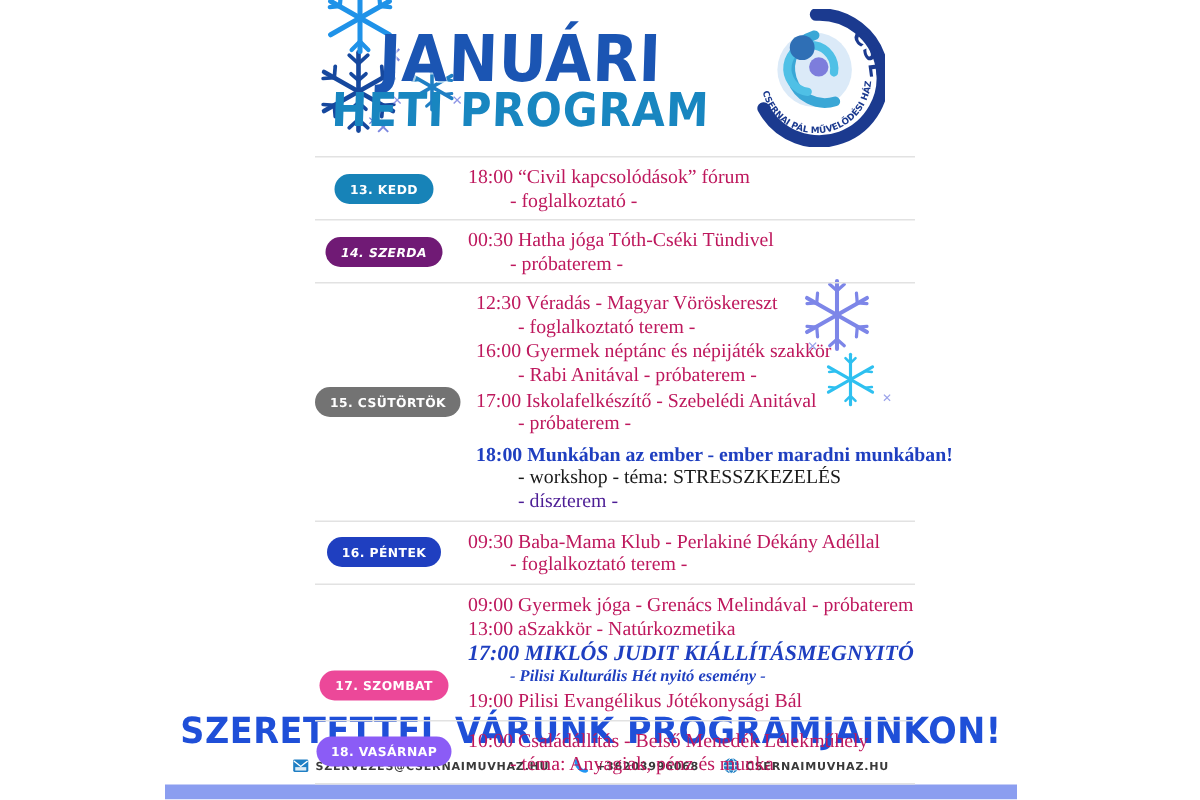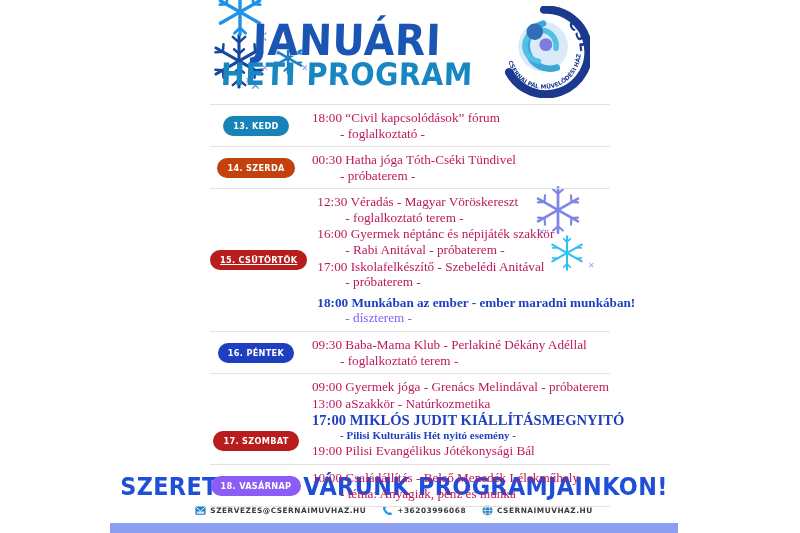--- a/index.html
+++ b/index.html
@@ -125,20 +125,21 @@
   .event .sub {
     display: block;
     padding-left: 28px;
   }
   .event.highlight {
     color: #1f3fc0;
     font-weight: bold;
   }
   .event.highlight.big {
     font-size: 14.6px;
+    font-style: italic;
   }
 
   
   .footer {
     position: absolute;
     left: 0;
     right: 12px;
     bottom: 0;
     text-align: center;
   }
@@ -330,75 +331,76 @@
         <div class="event">
           <span>18:00</span>
           <span>“Civil kapcsolódások” fórum</span>
           <span class="sub">- foglalkoztató -</span>
         </div>
       </div>
     </div>
 
     <div class="day-row">
       <div class="pill-cell">
-        <span class="pill" style="background:#c2410c;">14. SZERDA</span>
+        <span class="pill" style="background:#701a75;font-style:italic;">14. SZERDA</span>
       </div>
       <div class="events">
         <div class="event">
           <span>00:30</span>
           <span>Hatha jóga Tóth-Cséki Tündivel</span>
           <span class="sub">- próbaterem -</span>
         </div>
       </div>
     </div>
 
     <div class="day-row">
       <div class="pill-cell">
-        <span class="pill" style="background:#b91c1c;text-decoration:underline;">15. CSÜTÖRTÖK</span>
+        <span class="pill" style="background:#737373;">15. CSÜTÖRTÖK</span>
       </div>
       <div class="events">
         <div class="event">
           <span>12:30</span>
           <span>Véradás - Magyar Vöröskereszt</span>
           <span class="sub">- foglalkoztató terem -</span>
         </div>
         <div class="event">
           <span>16:00</span>
           <span>Gyermek néptánc és népijáték szakkör</span>
           <span class="sub">- Rabi Anitával - próbaterem -</span>
         </div>
         <div class="event">
           <span>17:00</span>
           <span>Iskolafelkészítő - Szebelédi Anitával</span>
           <span class="sub">- próbaterem -</span>
         </div>
         <div class="event highlight" style="margin-top:5px;">
           <span>18:00</span>
           <span>Munkában az ember - ember maradni munkában!</span>
-          <span class="sub" style="color:#8b5cf6;font-weight:normal;font-family:Liberation Serif, serif;">- díszterem -</span>
+          <span class="sub" style="color:#1a1a1a;font-weight:normal;">- workshop - téma: STRESSZKEZELÉS</span>
+          <span class="sub" style="color:#4c1d95;font-weight:normal;font-family:Liberation Serif, serif;">- díszterem -</span>
         </div>
       </div>
     </div>
 
     <div class="day-row">
       <div class="pill-cell">
         <span class="pill" style="background:#1f3fc0;border-radius:10px;">16. PÉNTEK</span>
       </div>
       <div class="events">
         <div class="event">
           <span>09:30</span>
           <span>Baba-Mama Klub - Perlakiné Dékány Adéllal</span>
           <span class="sub">- foglalkoztató terem -</span>
         </div>
       </div>
     </div>
 
     <div class="day-row">
       <div class="pill-cell">
-        <span class="pill" style="background:#b91c1c;margin-top:44px;">17. SZOMBAT</span>
+        <span class="pill" style="background:#ec4899;margin-top:44px;">17. SZOMBAT</span>
       </div>
       <div class="events">
         <div class="event">
           <span>09:00</span>
           <span>Gyermek jóga - Grenács Melindával - próbaterem</span>
         </div>
         <div class="event">
           <span>13:00</span>
           <span>aSzakkör - Natúrkozmetika</span>
         </div>

